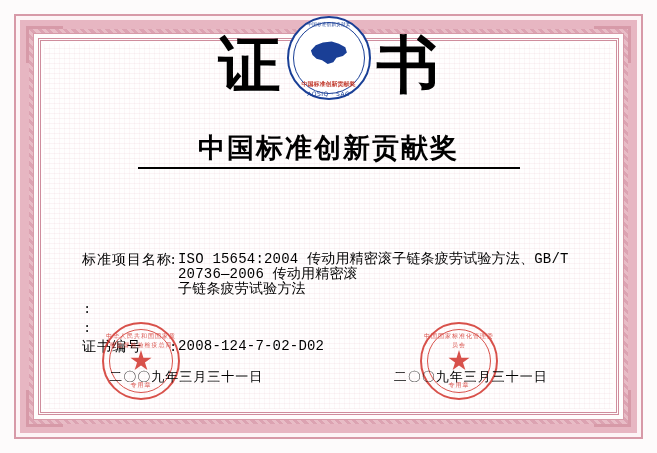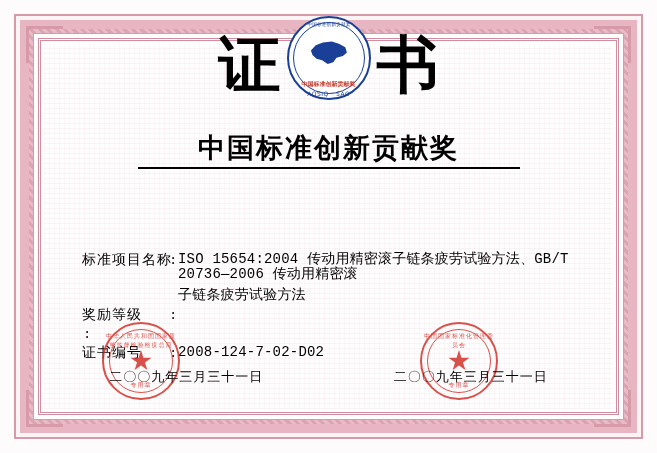--- a/index.html
+++ b/index.html
@@ -129,21 +129,21 @@
     font-family:"DejaVu Serif","Liberation Serif",serif;
     font-size:14px;color:#000;line-height:15px;
   }
   .field-row{display:flex;align-items:flex-start;margin-bottom:4px;}
   .field-label{
     width:86px;flex:0 0 86px;
     letter-spacing:1px;white-space:nowrap;
   }
   .field-colon{width:10px;flex:0 0 10px;text-align:center;}
   .field-value{flex:1;letter-spacing:.2px;font-family:Liberation Mono, monospace;}
-  .field-value .l2{display:block;margin-top:6px;}
+  .field-value .l2{display:block;}
 
   
   .seal{
     position:absolute;width:74px;height:74px;border-radius:50%;
     border:2px solid #d02c24;
     z-index:3;opacity:.82;
   }
   .seal .inner-ring{position:absolute;inset:5px;border-radius:50%;border:1px solid #d02c24;}
   .seal .star{
     position:absolute;left:50%;top:50%;width:22px;height:22px;
@@ -210,21 +210,20 @@
     <div class="field-row">
       <div class="field-label">标准项目名称</div>
       <div class="field-colon">:</div>
       <div class="field-value">
         <span>ISO 15654:2004 传动用精密滚子链条疲劳试验方法、GB/T 20736—2006 传动用精密滚</span>
         <span class="l2">子链条疲劳试验方法</span>
       </div>
     </div>
 
     <div class="field-row">
-      <div class="field-label">奖励等级</div>
       <div class="field-colon">:</div>
     </div>
 
     <div class="field-row">
       <div class="field-colon">:</div>
     </div>
 
     <div class="field-row">
       <div class="field-label">证书编号</div>
       <div class="field-colon">:</div>

